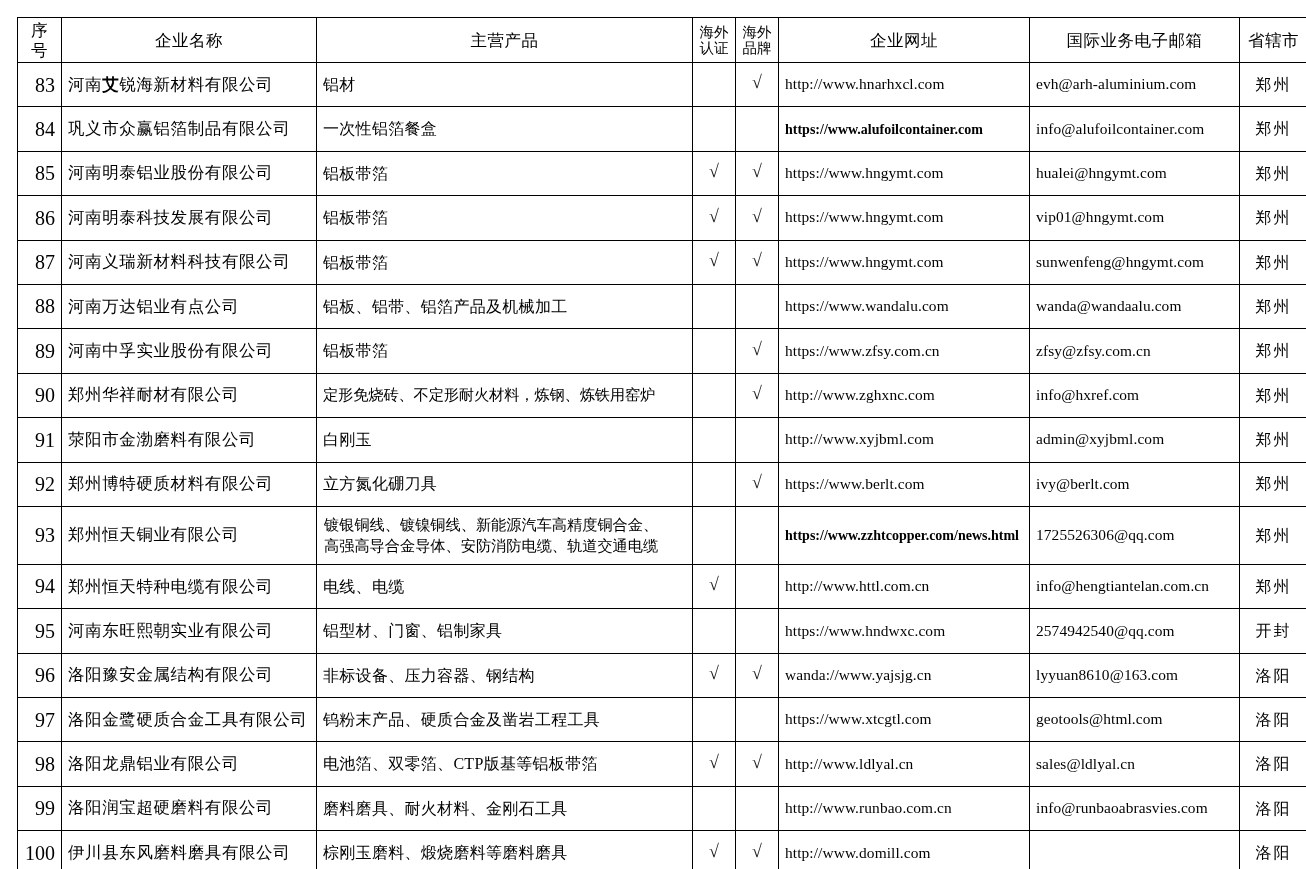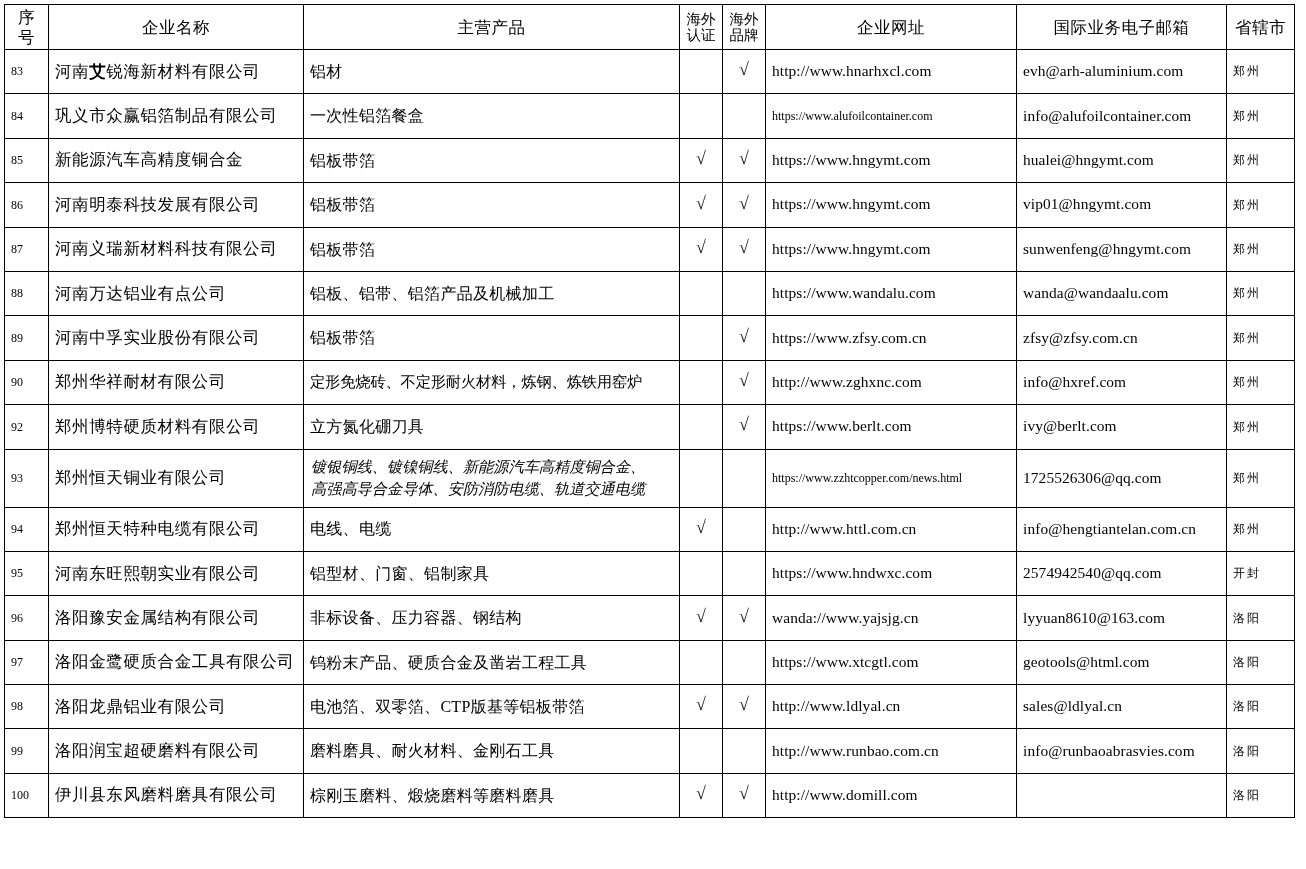--- a/index.html
+++ b/index.html
@@ -13,21 +13,21 @@
     height: 869px;
     font-family: "Liberation Serif", "DejaVu Serif", serif;
     color: #000000;
     overflow: hidden;
   }
   #sheet {
     position: relative;
     width: 1306px;
     height: 869px;
     box-sizing: border-box;
-    padding: 4px;
+    padding: 17px;
   }
   table.listing {
     border-collapse: collapse;
     table-layout: fixed;
     width: 1290px;
     border: 1px solid #000;
   }
   table.listing col.c-idx     { width: 44px;  }
   table.listing col.c-name    { width: 255px; }
   table.listing col.c-prod    { width: 376px; }
@@ -62,41 +62,40 @@
     letter-spacing: 0;
     padding: 0 1px;
   }
   thead th.two-line .ln { display: block; }
 
   
   tbody tr { height: 44.4px; }
   tbody tr.tall { height: 58px; margin-top: 47px; }
 
   td.idx {
-    text-align: left;
-    font-size: 12px;
+    text-align: right;
+    font-size: 20px;
     font-family: "Liberation Serif", "DejaVu Serif", serif;
   }
   td.name {
     font-size: 16.5px;
     letter-spacing: 0.6px;
     padding-left: 8px;
   }
   td.name .hl { font-weight: bold; }
   td.prod {
     font-size: 16px;
     letter-spacing: 0.3px;
     padding-left: 8px;
   }
   td.prod.wrap2 {
     font-size: 15.2px;
     letter-spacing: 0;
     line-height: 1.42;
     padding-left: 7px;
-    font-style: italic;
   }
   td.prod .ln { display: block; white-space: nowrap; }
   td.prod.tight { font-size: 15.3px; letter-spacing: -0.2px; }
 
   td.mark {
     text-align: center;
     font-size: 17px;
     font-family: "Liberation Serif", "DejaVu Serif", serif;
     color: #1c1c1c;
   }
@@ -107,23 +106,24 @@
     transform: translateY(-1px);
   }
 
   td.url, td.mail {
     font-size: 15.4px;
     letter-spacing: 0.1px;
     padding-left: 8px;
     white-space: nowrap;
     overflow: hidden;
   }
-  td.url.small  { font-size: 12px; letter-spacing: 0; }
+  td.url.small  { font-size: 14px; letter-spacing: 0; font-weight: bold; }
   td.city {
-    font-size: 12px;
+    text-align: center;
+    font-size: 16px;
     letter-spacing: 2px;
     padding-left: 8px;
   }
 </style>
 </head>
 <body>
 
 <div id="sheet">
   <table class="listing">
     <colgroup>
@@ -170,21 +170,21 @@
           <td class="name">巩义市众赢铝箔制品有限公司</td>
           <td class="prod">一次性铝箔餐盒</td>
           <td class="mark"></td>
           <td class="mark"></td>
           <td class="url small">https://www.alufoilcontainer.com</td>
           <td class="mail">info@alufoilcontainer.com</td>
           <td class="city">郑州</td>
         </tr>
         <tr>
           <td class="idx">85</td>
-          <td class="name">新能源汽车高精度铜合金</td>
+          <td class="name">河南明泰铝业股份有限公司</td>
           <td class="prod">铝板带箔</td>
           <td class="mark"><span class="tick">√</span></td>
           <td class="mark"><span class="tick">√</span></td>
           <td class="url">https://www.hngymt.com</td>
           <td class="mail">hualei@hngymt.com</td>
           <td class="city">郑州</td>
         </tr>
         <tr>
           <td class="idx">86</td>
           <td class="name">河南明泰科技发展有限公司</td>
@@ -226,20 +226,30 @@
           <td class="city">郑州</td>
         </tr>
         <tr>
           <td class="idx">90</td>
           <td class="name">郑州华祥耐材有限公司</td>
           <td class="prod tight">定形免烧砖、不定形耐火材料，炼钢、炼铁用窑炉</td>
           <td class="mark"></td>
           <td class="mark"><span class="tick">√</span></td>
           <td class="url">http://www.zghxnc.com</td>
           <td class="mail">info@hxref.com</td>
+          <td class="city">郑州</td>
+        </tr>
+        <tr>
+          <td class="idx">91</td>
+          <td class="name">荥阳市金渤磨料有限公司</td>
+          <td class="prod">白刚玉</td>
+          <td class="mark"></td>
+          <td class="mark"></td>
+          <td class="url">http://www.xyjbml.com</td>
+          <td class="mail">admin@xyjbml.com</td>
           <td class="city">郑州</td>
         </tr>
         <tr>
           <td class="idx">92</td>
           <td class="name">郑州博特硬质材料有限公司</td>
           <td class="prod">立方氮化硼刀具</td>
           <td class="mark"></td>
           <td class="mark"><span class="tick">√</span></td>
           <td class="url">https://www.berlt.com</td>
           <td class="mail">ivy@berlt.com</td>

